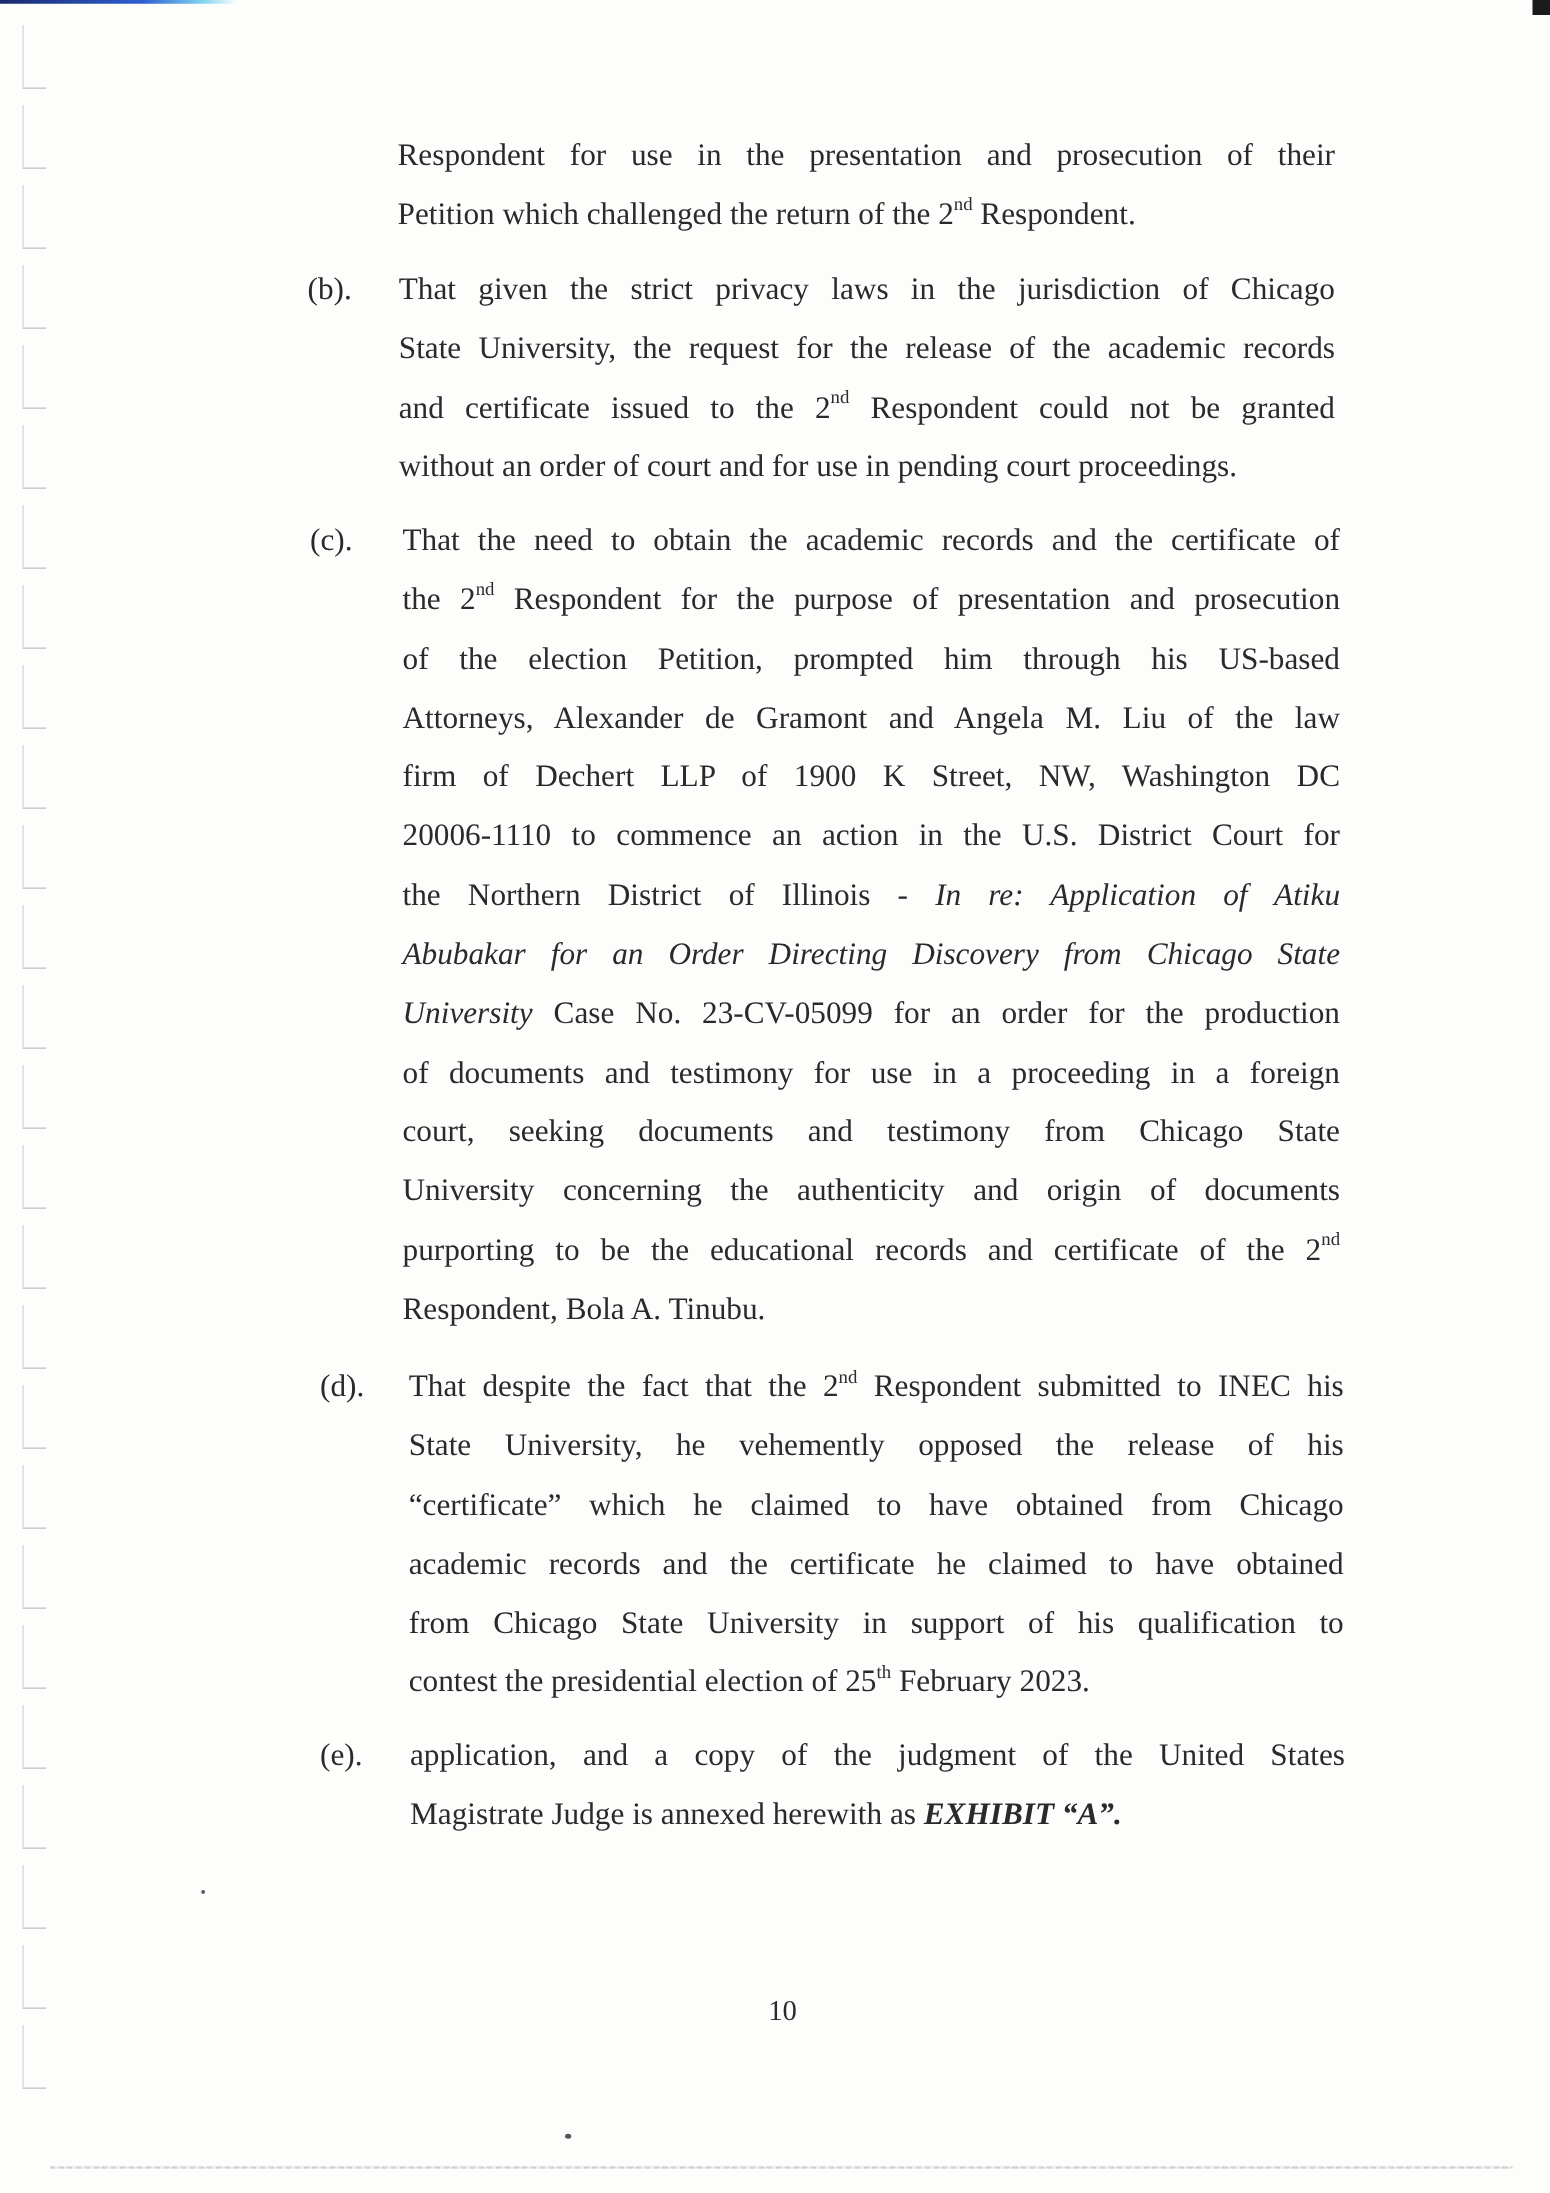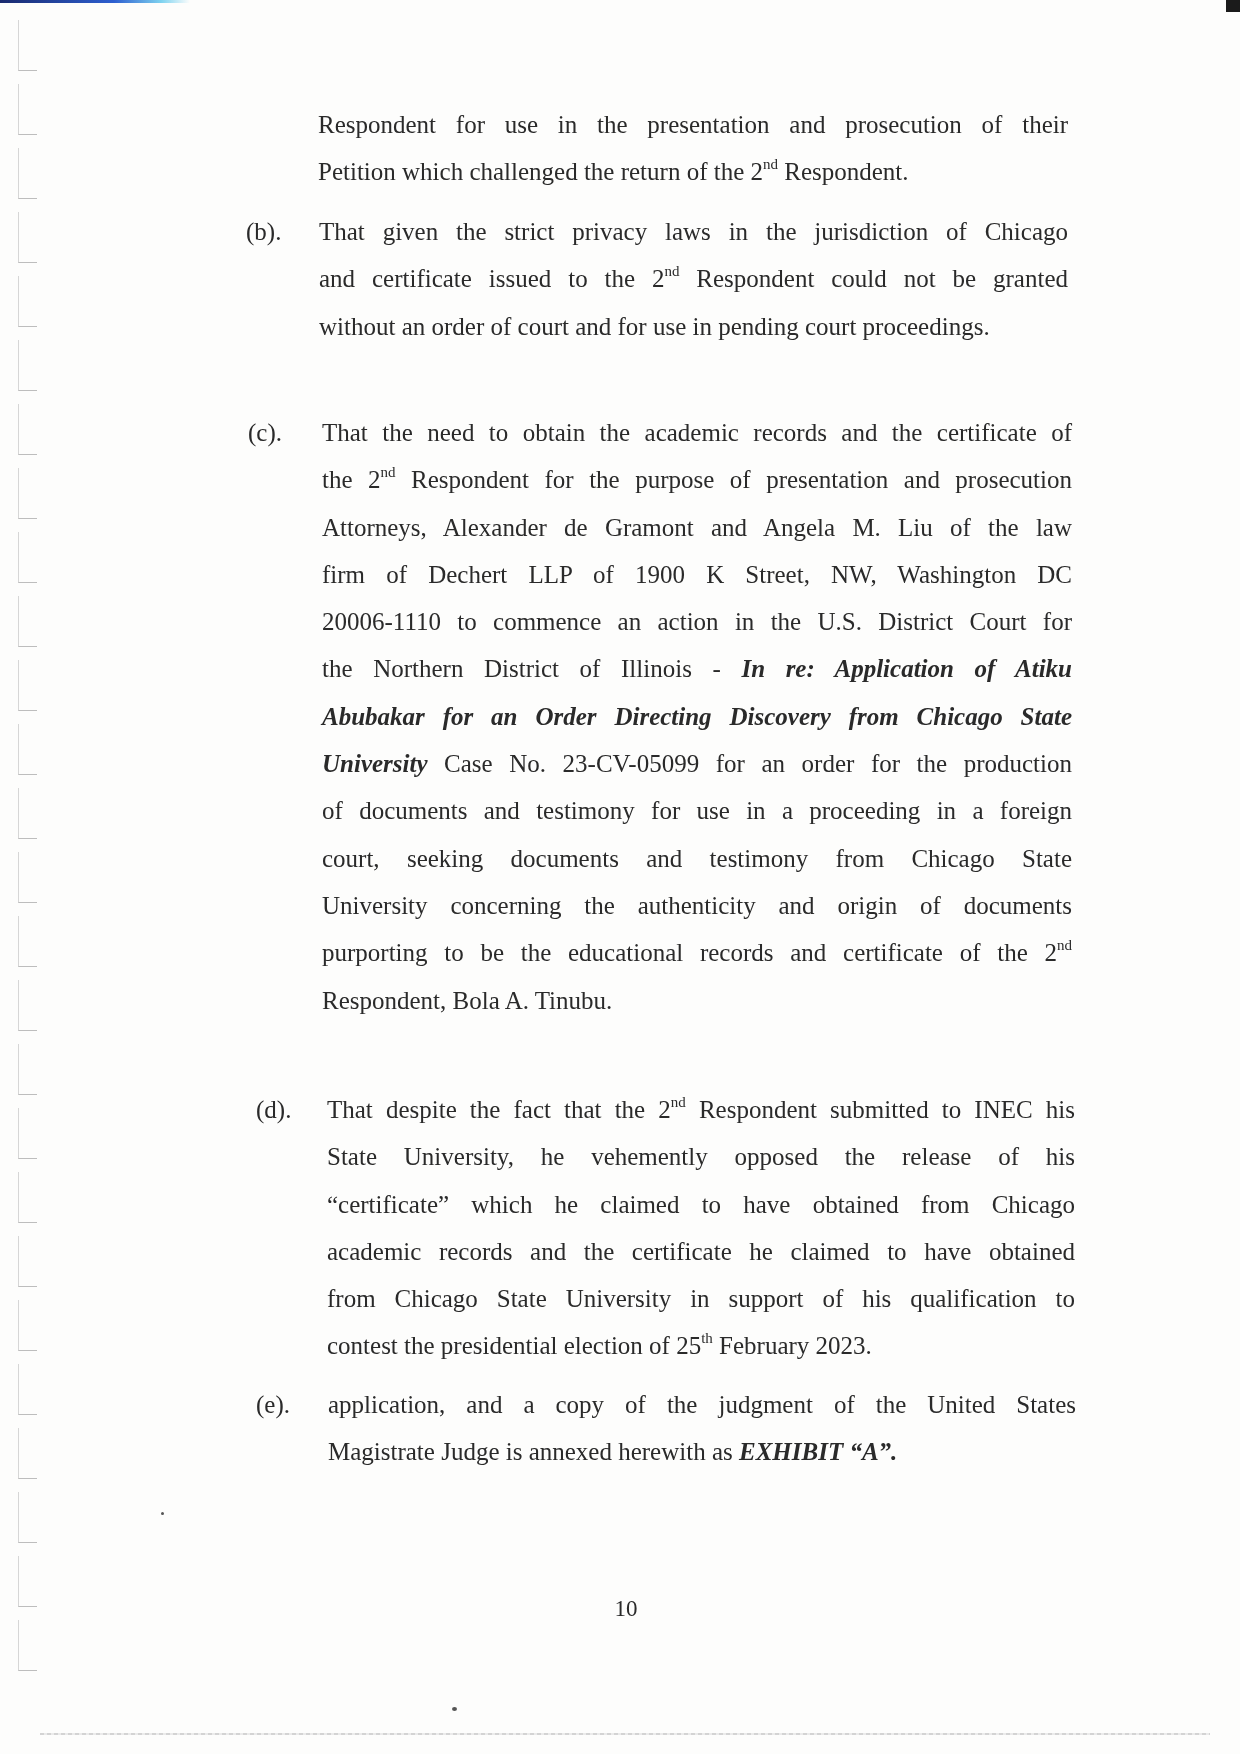--- a/index.html
+++ b/index.html
@@ -89,21 +89,21 @@
       position: absolute;
       font-size: 25px;
       line-height: 47.3px;
     }
     sup {
       font-size: 15px;
       line-height: 0;
       position: relative;
       top: -2px;
     }
-    .it { font-style: italic; font-weight: bold; }
+    .it { font-style: italic; font-weight: normal; }
     .bold { font-weight: bold; font-style: italic; }
     .page-number {
       position: absolute;
       left: 0;
       width: 1240px;
       top: 1596px;
       text-align: center;
       font-size: 23px;
       padding-left: 12px;
       box-sizing: border-box;
@@ -148,28 +148,30 @@
 
 <div class="content">
   <div class="para" id="para-cont" style="left:318px; top:101px; width:750px;">
       <span class="line">Respondent for use in the presentation and prosecution of their</span>
       <span class="line last">Petition which challenged the return of the 2<sup>nd</sup> Respondent.</span>
     </div>
 
   <div class="label" style="left:246px; top:208px;">(b).</div>
   <div class="para" id="para-0" style="left:319px; top:208px; width:749px;">
       <span class="line">That given the strict privacy laws in the jurisdiction of Chicago</span>
+      <span class="line">State University, the request for the release of the academic records</span>
       <span class="line">and certificate issued to the 2<sup>nd</sup> Respondent could not be granted</span>
       <span class="line last">without an order of court and for use in pending court proceedings.</span>
     </div>
 
   <div class="label" style="left:248px; top:409px;">(c).</div>
   <div class="para" id="para-1" style="left:322px; top:409px; width:750px;">
       <span class="line">That the need to obtain the academic records and the certificate of</span>
       <span class="line">the 2<sup>nd</sup> Respondent for the purpose of presentation and prosecution</span>
+      <span class="line">of the election Petition, prompted him through his US-based</span>
       <span class="line">Attorneys, Alexander de Gramont and Angela M. Liu of the law</span>
       <span class="line">firm of Dechert LLP of 1900 K Street, NW, Washington DC</span>
       <span class="line">20006-1110 to commence an action in the U.S. District Court for</span>
       <span class="line">the Northern District of Illinois - <span class="it">In re: Application of Atiku</span></span>
       <span class="line"><span class="it">Abubakar for an Order Directing Discovery from Chicago State</span></span>
       <span class="line"><span class="it">University</span> Case No. 23-CV-05099 for an order for the production</span>
       <span class="line">of documents and testimony for use in a proceeding in a foreign</span>
       <span class="line">court, seeking documents and testimony from Chicago State</span>
       <span class="line">University concerning the authenticity and origin of documents</span>
       <span class="line">purporting to be the educational records and certificate of the 2<sup>nd</sup></span>

